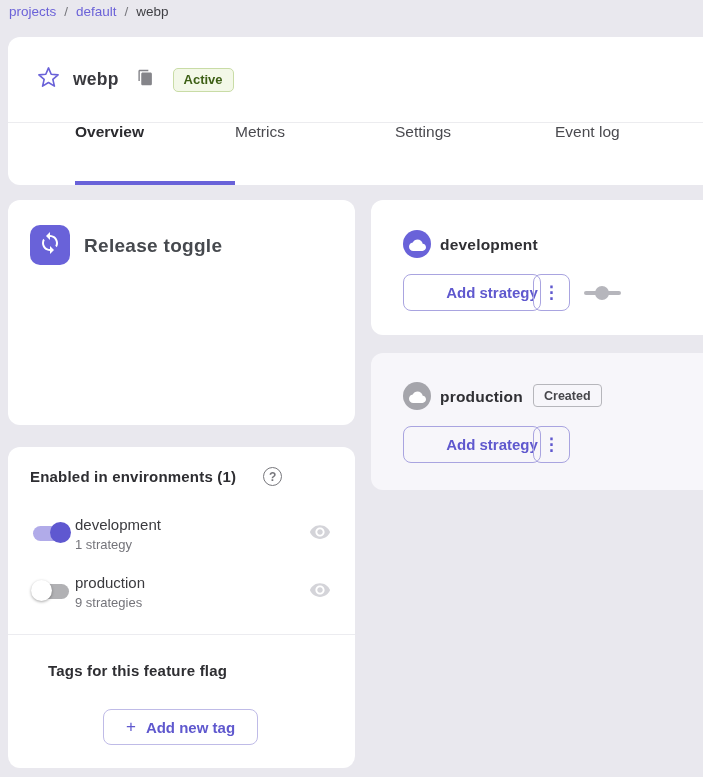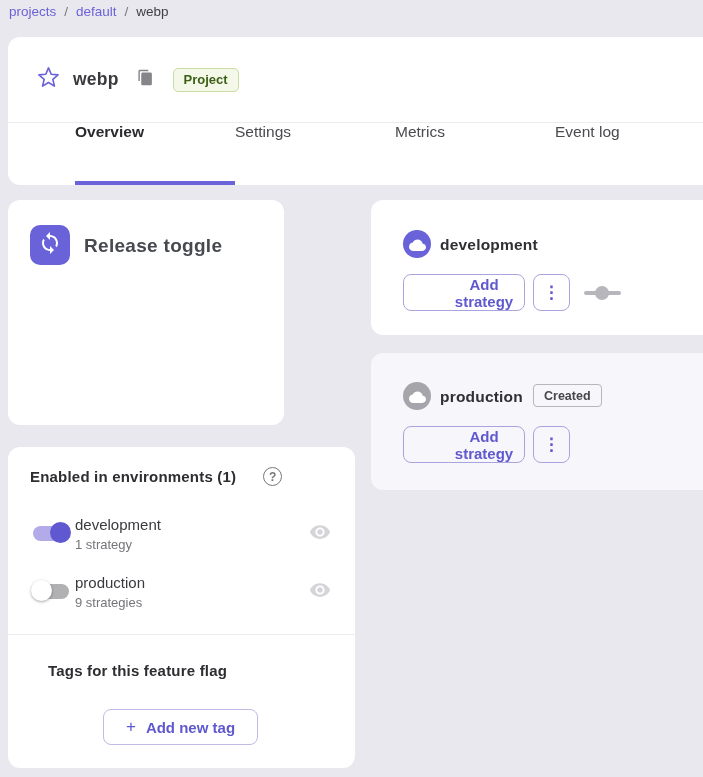--- a/index.html
+++ b/index.html
@@ -47,21 +47,21 @@
     display:flex; align-items:center; justify-content:center;
     font-size:15.5px; color:#4a4a4f; cursor:pointer; height:62px;
   }
   .tab.active { color:#2b2b2f; font-weight:bold;margin-left:37px; }
   .tab-underline { position:absolute; left:0; right:0; bottom:0; height:4px; background:#6962d9; }
 
   
   .card { position:absolute; background:#fff; border-radius:12px; }
 
   
-  .details-card { left:8px; top:200px; width:276px; height:225px; }
+  .details-card { left:8px; top:200px; width:347px; height:225px; }
   .flag-type-icon {
     position:absolute; left:22px; top:25px; width:40px; height:40px;
     background:#6962d9; border-radius:10px;
     display:flex; align-items:center; justify-content:center;
   }
   .flag-type-title { position:absolute; left:76px; top:35px; font-size:19px; color:#46494e; letter-spacing:.3px; }
   .detail-label { position:absolute; font-size:14.5px; color:#707077; letter-spacing:.2px; }
   .detail-value { position:absolute; font-size:14.5px; color:#38383c; }
   .row-project-label { left:22px; top:291px; }
   .row-project-value { right:25px; top:291px; }
@@ -117,21 +117,21 @@
   .env-avatar.purple { background:#6962d9; }
   .env-avatar.gray   { background:#a5a5ab; }
   .panel-name { position:absolute; left:69px; font-size:15.5px; font-weight:bold; color:#303034; letter-spacing:.2px; }
   .disabled-chip {
     position:absolute; left:162px; top:31px; height:23px;
     border:1px solid #b6b6bb; border-radius:4px; background:transparent;
     display:flex; align-items:center; padding:0 10px;
     font-size:12.5px; font-weight:bold; color:#47474b;
   }
   .add-strategy-btn {
-    position:absolute; left:32px; width:122px; height:37px;
+    position:absolute; left:32px; width:138px; height:37px;
     background:transparent; border:1px solid #a9a4e0; border-radius:8px;
     display:flex; align-items:center; justify-content:center;
     color:#5f58ce; font-size:15px; font-weight:bold; cursor:pointer;padding-left:40px;
   }
   .kebab-btn {
     position:absolute; left:162px; width:37px; height:37px;
     background:transparent; border:1px solid #a9a4e0; border-radius:8px;
     display:flex; align-items:center; justify-content:center;
     color:#5f58ce; font-size:17px; font-weight:bold; cursor:pointer; line-height:1;
   }
@@ -160,33 +160,33 @@
       </span>
     </span>
     <h1 class="flag-title">webp</h1>
     <span class="copy-btn">
       <span>
         <svg width="17" height="17" viewBox="0 0 24 24" fill="#85858a">
           <path d="M16 1H4c-1.1 0-2 .9-2 2v14h2V3h12V1zm3 4H8c-1.1 0-2 .9-2 2v14c0 1.1.9 2 2 2h11c1.1 0 2-.9 2-2V7c0-1.1-.9-2-2-2z"></path>
         </svg>
       </span>
     </span>
-    <span class="status-badge">Project</span>
+    <span class="status-badge">Active</span>
   </div>
   <div class="header-divider"></div>
   <div class="tabs">
     <div class="tab active">
       <span>Overview</span>
       <div class="tab-underline"></div>
     </div>
     <div class="tab">
+      <span>Metrics</span>
+    </div>
+    <div class="tab">
       <span>Settings</span>
-    </div>
-    <div class="tab">
-      <span>Metrics</span>
     </div>
     <div class="tab">
       <span>Event log</span>
     </div>
   </div>
 </section>
 
 <section class="card details-card">
   <div class="flag-type-icon">
     <span>

